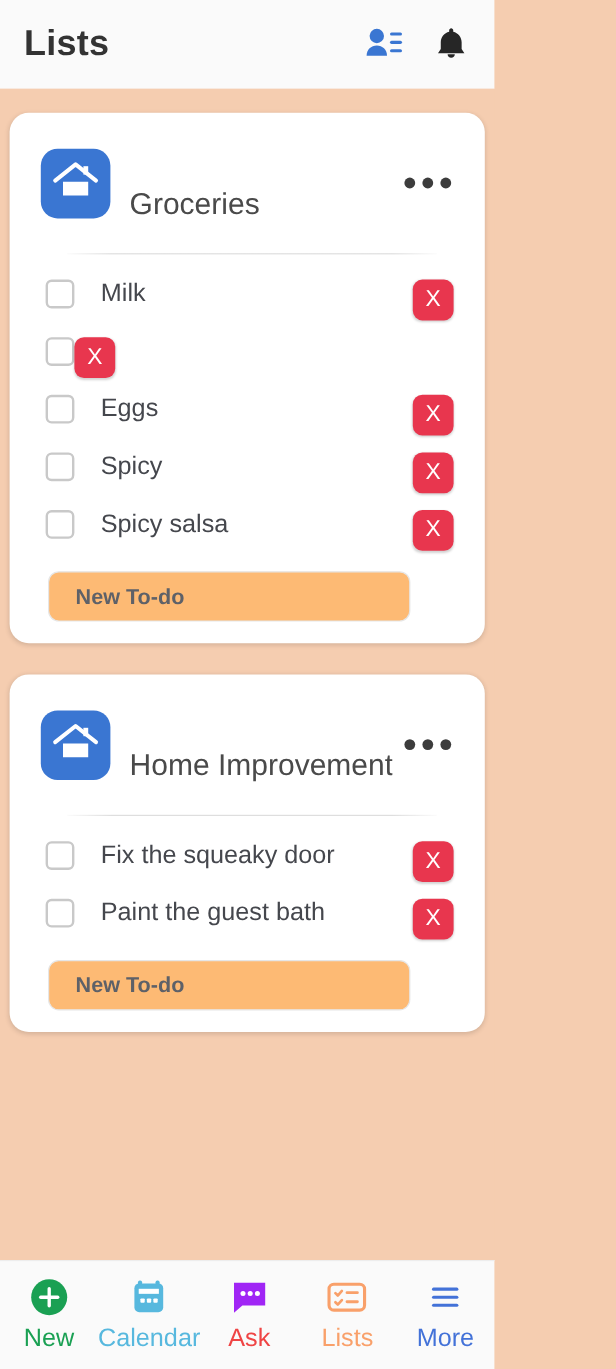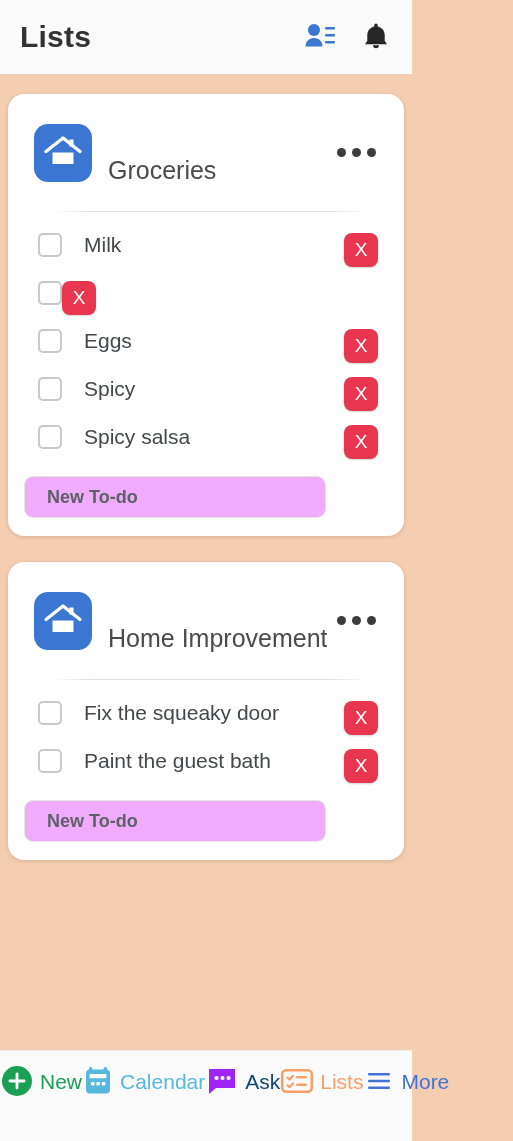--- a/index.html
+++ b/index.html
@@ -137,26 +137,26 @@
     font-weight: 500;
     line-height: 34px;
     text-align: center;
     flex: 0 0 34px;
     cursor: pointer;
     box-shadow: 0 1px 2px rgba(0,0,0,0.18);
     padding: 0;
     font-family: "Liberation Sans", sans-serif;
   }
   .new-todo {
-    margin: 10px 0 0 16px;
+    margin: 10px 0 0 32px;
     width: 302px;
     height: 42px;
     border: 1px solid #e6e6e6;
     border-radius: 9px;
-    background: #f0abfc;
+    background: #fdba74;
     font-size: 18px;
     font-weight: bold;
     color: #5e6168;
     padding: 0 22px;
     font-family: "Liberation Sans", sans-serif;
     outline: none;
   }
   .new-todo::placeholder { color: #5e6168; opacity: 1; }
 
   
@@ -165,21 +165,21 @@
     height: 91px;
     background: #fafafa;
     display: flex;
     align-items: flex-start;
     padding-top: 12px;
     border-top: 1px solid #ededed;
   }
   .tab {
     flex: 1;
     display: flex;
-    flex-direction: row;
+    flex-direction: column;
     align-items: center;
     gap: 6px;
     cursor: pointer;
     background: none;
     border: none;
     font-family: "Liberation Sans", sans-serif;
   }
   .tab-icon {
     height: 36px;
     display: flex;
@@ -334,21 +334,21 @@
 
     <button class="tab">
       <span class="tab-icon">
         <svg width="34" height="32" viewBox="0 0 34 32">
           <path d="M4 4h26v19H11l-7 6z" fill="#a025f5"></path>
           <circle cx="11.5" cy="13" r="2.1" fill="#ffffff"></circle>
           <circle cx="17.5" cy="13" r="2.1" fill="#ffffff"></circle>
           <circle cx="23.5" cy="13" r="2.1" fill="#ffffff"></circle>
         </svg>
       </span>
-      <span class="tab-label" style="color:#0c4a6e">Ask</span>
+      <span class="tab-label" style="color:#ef4444">Ask</span>
     </button>
 
     <button class="tab">
       <span class="tab-icon">
         <svg width="34" height="30" viewBox="0 0 34 30">
           <rect x="2.2" y="4.2" width="29.6" height="21.6" rx="4" fill="none" stroke="#f9a06a" stroke-width="2.6"></rect>
           <path d="M7.5 11.6l2 2 3.4-3.8" fill="none" stroke="#f9a06a" stroke-width="2.2" stroke-linecap="round" stroke-linejoin="round"></path>
           <path d="M7.5 19.2l2 2 3.4-3.8" fill="none" stroke="#f9a06a" stroke-width="2.2" stroke-linecap="round" stroke-linejoin="round"></path>
           <rect x="16" y="10" width="11" height="2.4" rx="1.2" fill="#f9a06a"></rect>
           <rect x="16" y="17.6" width="11" height="2.4" rx="1.2" fill="#f9a06a"></rect>

